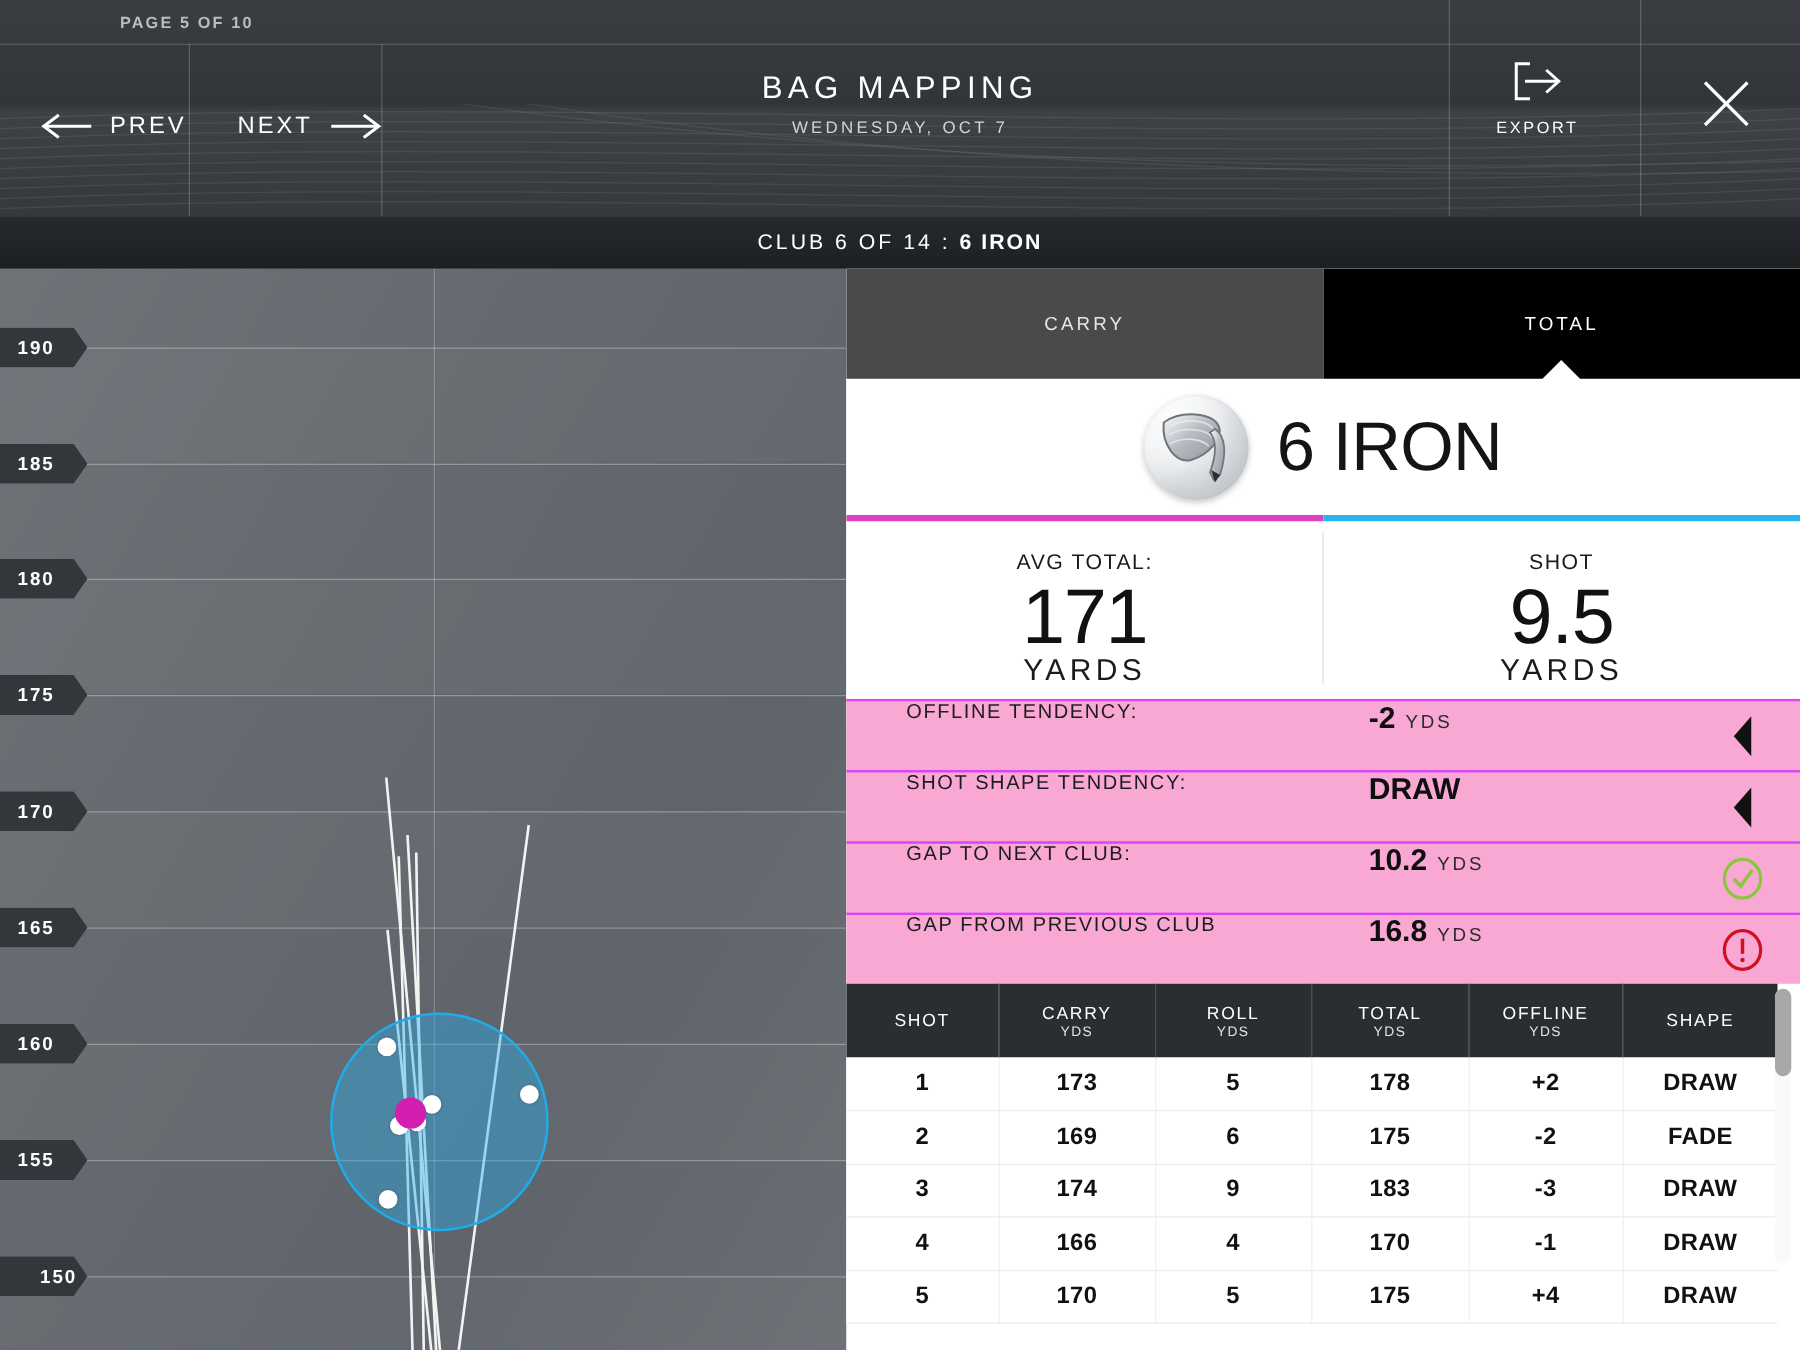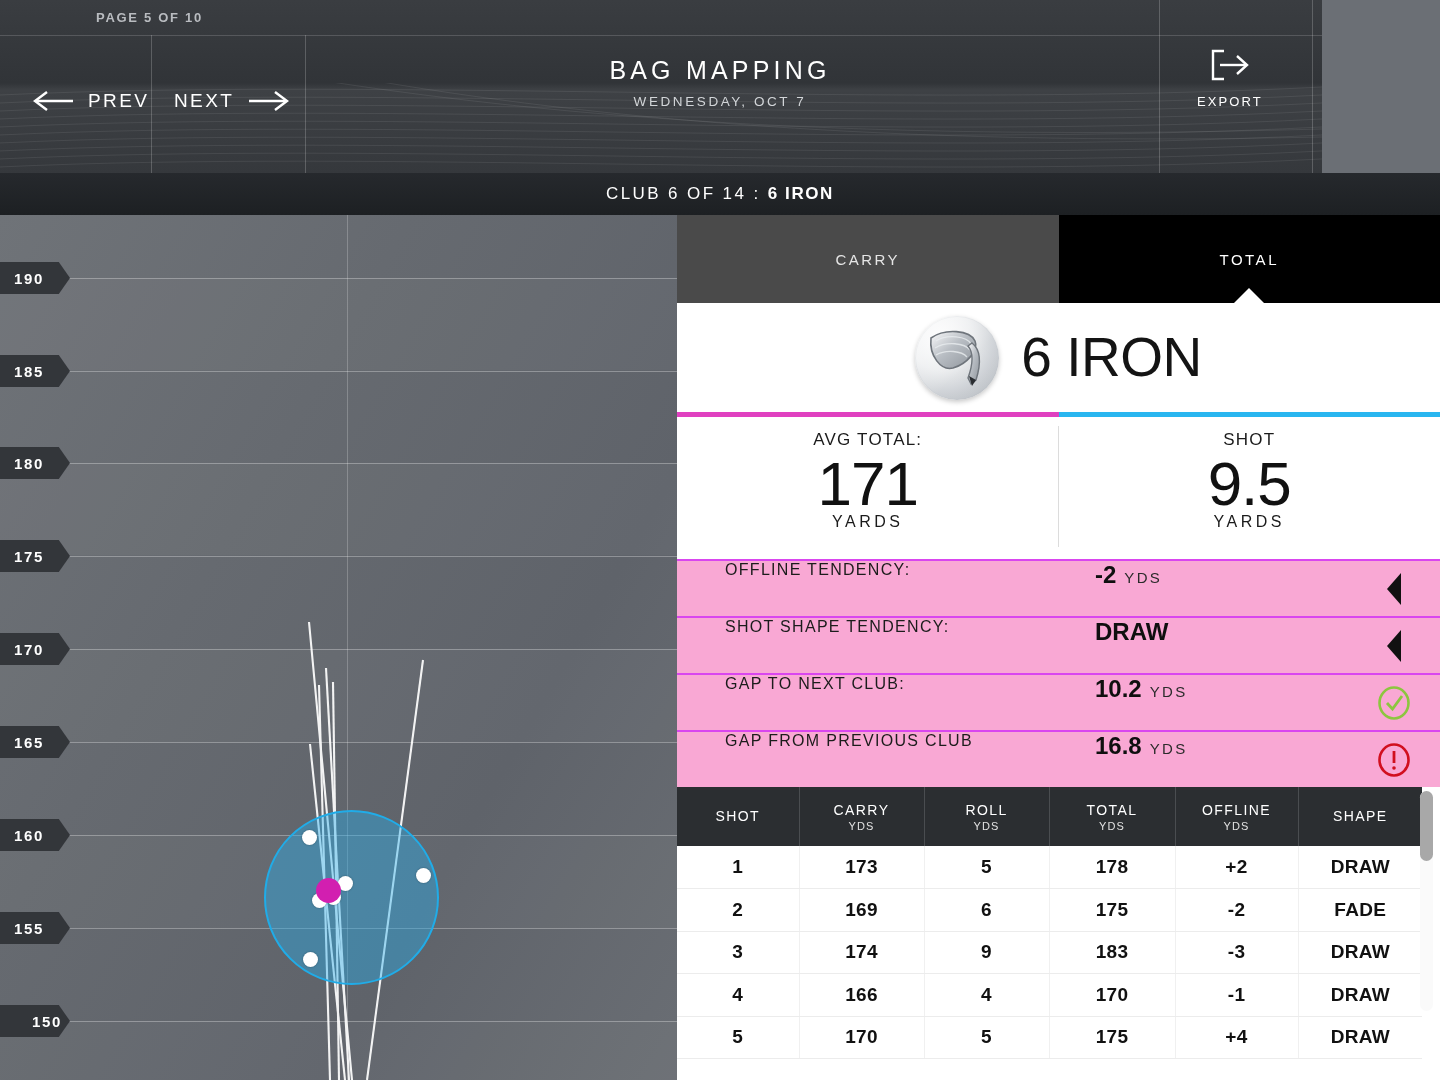--- a/index.html
+++ b/index.html
@@ -7,21 +7,21 @@
   html,body{ width:1440px; height:1080px; overflow:hidden; }
   body{
     font-family:"Liberation Sans", sans-serif;
     background:#6b6f75;
     -webkit-font-smoothing:antialiased;
   }
   .app{ position:relative; width:1440px; height:1080px; overflow:hidden; }
 
   
   .header{
-    position:absolute; left:0; top:0; width:1322px; height:173px;
+    position:absolute; left:0; top:0; width:1440px; height:173px;
     background:linear-gradient(180deg,#3a3d41 0%,#313438 48%,#3e4145 52%,#35383c 100%);
     overflow:hidden;
   }
   .header-waves{
     position:absolute; left:0; top:48%; width:100%; height:52%;
     overflow:hidden; opacity:.5; pointer-events:none;
   }
   .header-waves svg{ display:block; width:100%; height:100%; }
   .hdr-vline{
     position:absolute; top:0; width:1px; height:173px;
@@ -34,21 +34,21 @@
   .page-of{
     position:absolute; left:96px; top:10px;
     font-size:13px; letter-spacing:1.7px; color:#b9bcc0; font-weight:bold;
   }
   .navbtn{
     position:absolute; top:90px; display:flex; align-items:center; gap:14px;
     color:#fff; font-size:19px; letter-spacing:2.4px; font-weight:500;
     cursor:pointer; user-select:none;
   }
   .navbtn.prev{ left:30px; }
-  .navbtn.next{ left:174px; }
+  .navbtn.next{ left:190px; }
   .arrow{ display:block; }
   .title-wrap{
     position:absolute; left:0; top:56px; width:1440px; text-align:center;
     pointer-events:none;
   }
   .title-main{
     font-size:25px; letter-spacing:4.2px; color:#ffffff; font-weight:400;
   }
   .title-sub{
     margin-top:9px; font-size:13.5px; letter-spacing:2.6px; color:#d2d5d8; font-weight:500;
@@ -147,34 +147,34 @@
     background:radial-gradient(circle at 32% 28%, #fdfdfd 0%, #e8eaec 38%, #c8ccd1 68%, #a9aeb4 100%);
     box-shadow:0 2px 5px rgba(0,0,0,.22);
     position:relative; overflow:hidden; flex:none;
   }
   .club-name{
     font-size:55px; font-weight:400; letter-spacing:-0.5px; color:#141414;
     line-height:1;
   }
   .stats{ display:flex; width:763px; height:147px; }
   .stat{
-    flex:1; text-align:center; padding-top:18px; position:relative; background:#fff;
+    flex:1; text-align:center; padding-top:28px; position:relative; background:#fff;
   }
   .stat .rule{ position:absolute; left:0; top:0; height:5px; width:100%; }
   .stat.carry .rule{ background:#e040c0; }
   .stat.shot .rule{ background:#29b6f0; }
   .stat .divider{
     position:absolute; right:0; top:14px; bottom:12px; width:1px; background:#dcdcdc;
   }
   .stat .lbl{ font-size:17px; letter-spacing:1.2px; color:#1b1b1b; font-weight:500; }
   .stat .val{
     font-size:62px; line-height:1.02; color:#111; font-weight:400;
     letter-spacing:-1px; margin-top:2px;
   }
-  .stat .unit{ font-size:16px; letter-spacing:3.5px; color:#1b1b1b; font-weight:400; margin-top:-2px; }
+  .stat .unit{ font-size:24px; letter-spacing:3.5px; color:#1b1b1b; font-weight:400; margin-top:-2px; }
 
   .rows{ width:763px; }
   .trow{
     height:57px; display:flex; 
     border-top:2px solid #d946ef; background:#f9a8d4; padding:0 0 0 48px;
   }
   .trow .name{
     font-size:16px; letter-spacing:1.3px; color:#1c1c1c; font-weight:500; flex:none; width:370px;
   }
   .trow .value{ flex:1; display:flex; align-items:baseline; }

